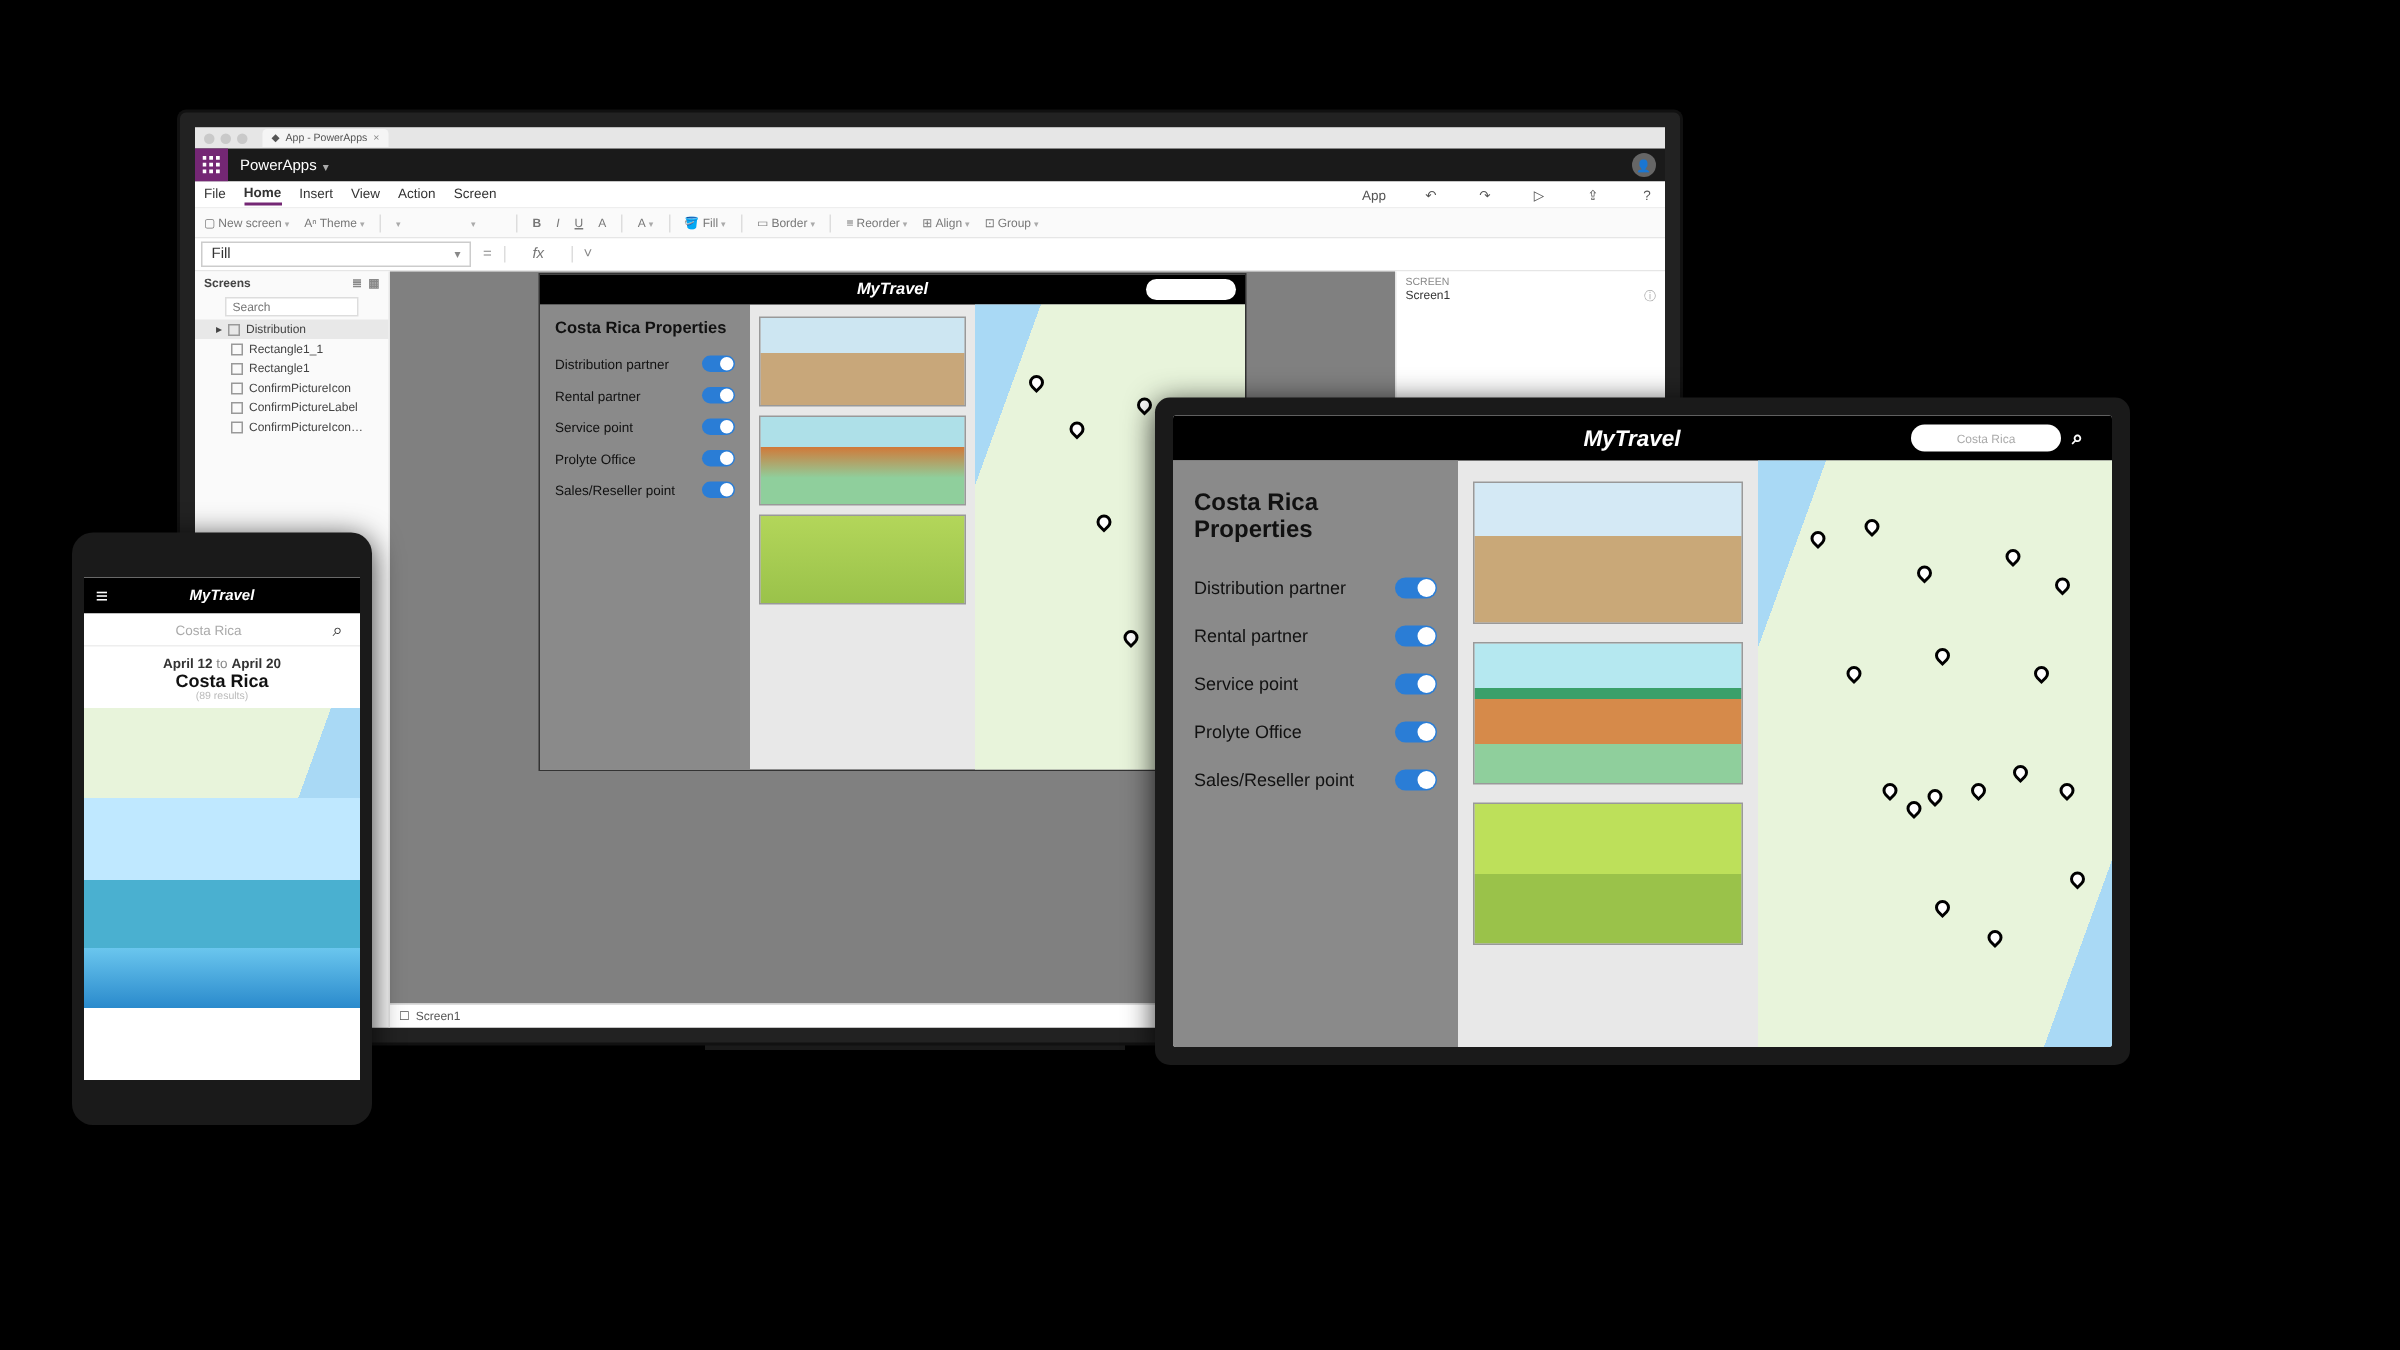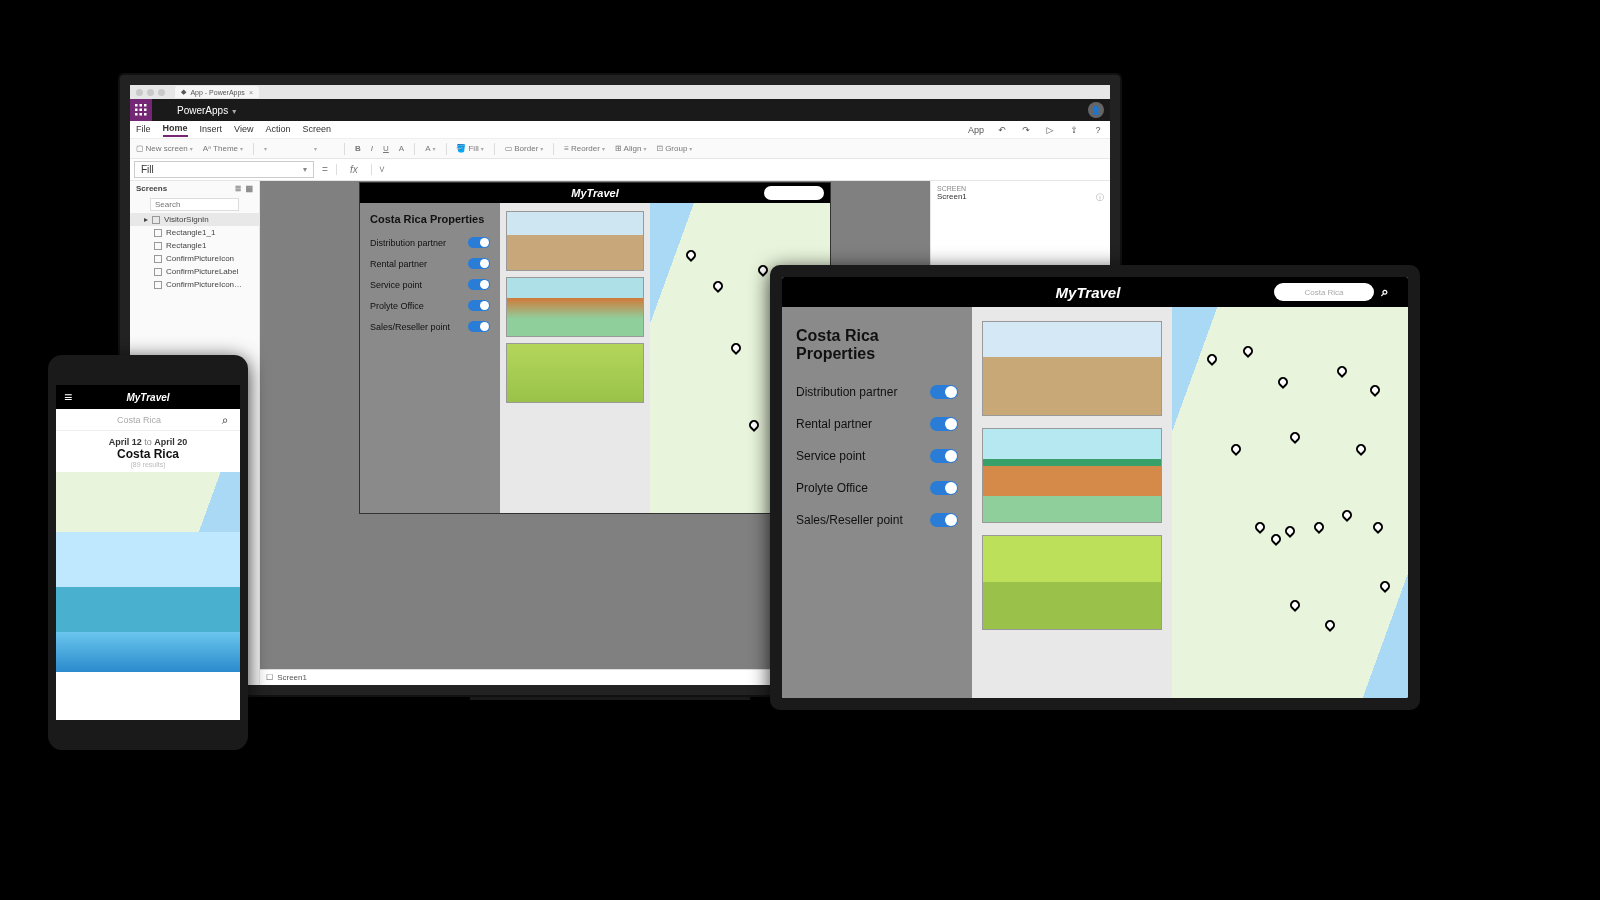--- a/index.html
+++ b/index.html
@@ -18,43 +18,43 @@
 .addr-bar .back,.addr-bar .fwd,.addr-bar .reload{ width:10px; text-align:center; color:#777; }
 .addr-bar input { flex: 1; border: none; background: #fff; font-size: 7px; padding: 1px 4px; border-radius: 2px; }
 .addr-bar .lock { color: #2a8a3a; font-size: 7px; }
 .addr-icons { display:flex; gap:4px; color:#888; }
 .addr-icons span { width:10px; text-align:center; }
 
 
 .pa-header { height: 22px; background: #1a1a1a; color: #fff; display: flex; align-items: center; font-size: 10px; }
 .pa-waffle { width: 22px; height: 22px; background: #742774; display: flex; align-items: center; justify-content: center; }
 .pa-waffle svg { width: 12px; height: 12px; }
-.pa-name { padding: 0 25px; display:flex; align-items:flex-end; gap:4px; }
+.pa-name { padding: 0 8px; display:flex; align-items:flex-end; gap:4px; }
 .pa-name .chev { font-size:8px; color:#aaa; }
 .pa-avatar { margin-left: auto; width: 16px; height: 16px; border-radius: 50%; background: #666; margin-right: 6px; display:flex; align-items:center; justify-content:center; font-size:8px; color:#333;}
 
 
 .menu-row { height: 18px; background: #fff; display: flex; align-items: center; font-size: 9px; color: #333; padding: 0 6px; gap: 12px; border-bottom: 1px solid #eee; }
 .menu-row .m { cursor: pointer; padding-bottom:2px; }
 .menu-row .m.active { border-bottom: 2px solid #742774; font-weight: 600; }
-.menu-right { margin-left: auto; display: flex; align-items: center; gap: 12px; color: #555; }
+.menu-right { margin-left: auto; display: flex; align-items: center; gap: 24px; color: #555; }
 .menu-right span { width: 12px; text-align: center; }
 
 
 .ribbon { height: 20px; background: #fafafa; border-bottom: 1px solid #e6e6e6; display: flex; align-items: center; font-size: 8px; color: #777; padding: 0 6px; gap: 10px; }
 .ribbon .sep { width:1px; height:12px; background:#ddd; }
 .ribbon .drop { display:flex; align-items:center; gap:2px; }
 .ribbon .drop::after { content:"▾"; font-size:6px; color:#aaa; }
 
 
 .fx-row { height: 22px; background: #fff; display: flex; align-items: center; border-bottom: 1px solid #e6e6e6; font-size: 10px; }
 .fx-prop { width: 180px; border: 1px solid #ccc; margin-left: 4px; padding: 2px 6px; display:flex; align-items:center; justify-content:space-between; color:#333; }
 .fx-prop::after{content:"▾"; color:#888; font-size:8px;}
 .fx-eq { padding: 0 8px; color: #888; }
-.fx-fx { width: 36px; text-align: center; font-style: italic; color: #777; border-left:1px solid #ddd; border-right:1px solid #ddd; }
+.fx-fx { width: 46px; text-align: center; font-style: italic; color: #777; border-left:1px solid #ddd; border-right:1px solid #ddd; }
 .fx-input { flex: 1; padding: 2px 6px; font-family: Consolas, monospace; font-size: 10px; }
 .fx-input .fn { color: #2a66c9; }
 .fx-input .p { color: #333; }
 .fx-input .n { color: #c94f2a; }
 .fx-end { width:20px; text-align:center; color:#888; }
 
 
 .pa-body { flex: 1; display: flex; min-height: 0; }
 .tree { width: 130px; border-right: 1px solid #e6e6e6; background: #fafafa; font-size: 8px; display:flex; flex-direction:column; }
 .tree-hdr { padding: 3px 6px; color: #444; display:flex; align-items:center; justify-content:space-between; font-weight: 600; }
@@ -241,21 +241,21 @@
 
     <div class="tree">
       <div class="tree-hdr">
         <span>Screens</span>
         <span class="icons">
               <span>≣</span>
               <span>▦</span>
             </span>
       </div>
       <div class="tree-search"><input placeholder="Search" style=""></div>
-      <div class="tree-item sel">▸ <span class="ico"></span> <span>VisitorSignIn</span></div>
+      <div class="tree-item sel">▸ <span class="ico"></span> <span>Distribution</span></div>
       <div class="tree-item tree-sub">
             <span class="ico"></span>
             <span>Rectangle1_1</span>
           </div>
       <div class="tree-item tree-sub">
             <span class="ico"></span>
             <span>Rectangle1</span>
           </div>
       <div class="tree-item tree-sub">
             <span class="ico"></span>

